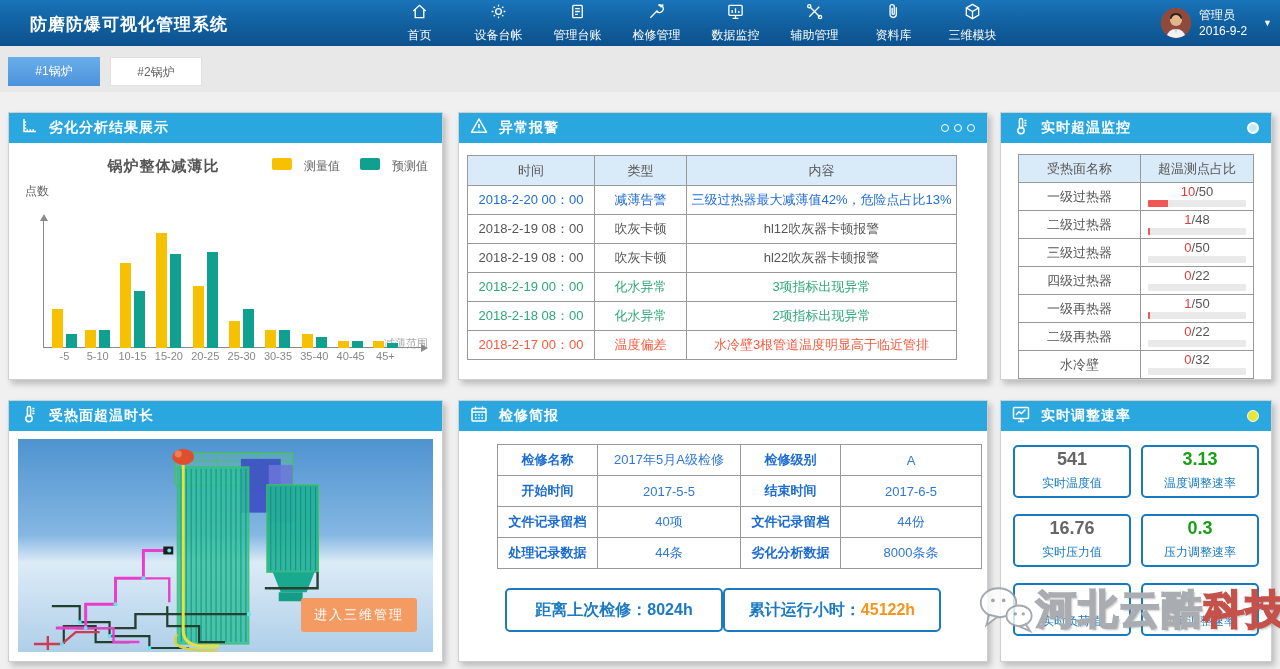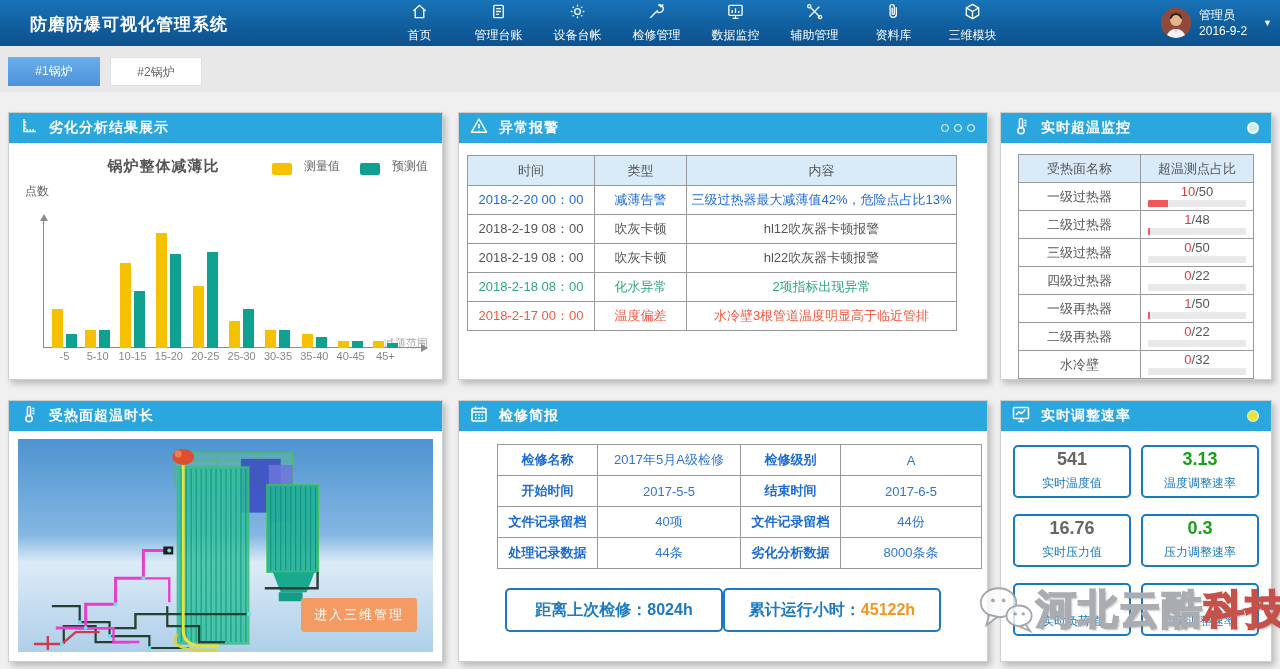--- a/index.html
+++ b/index.html
@@ -38,21 +38,21 @@
   #p6 { left:1000px; top:400px; width:272px; height:262px; }
   .dots { margin-left:auto; display:flex; gap:5px; }
   .dot-o { width:8px; height:8px; border:1.5px solid #fff; border-radius:50%; }
   .ring  { margin-left:auto; width:12px; height:12px; border:2px solid #fff; border-radius:50%; background:rgba(255,255,255,0.75); }
   .led-yellow { margin-left:auto; width:12px; height:12px; border-radius:50%; background:#E4E73A; border:1px solid #fff; }
 
   
   .chart-area { position:relative; height:236px; }
   .chart-top { display:flex; align-items:center; margin:14px 14px 0 46px; }
   .chart-title { flex:1; text-align:center; font-size:15px; font-weight:bold; color:#555; letter-spacing:1px; }
-  .legend { display:flex; align-items:flex-end; gap:12px; font-size:12px; color:#666; }
+  .legend { display:flex; align-items:flex-start; gap:12px; font-size:12px; color:#666; }
   .swatch { width:20px; height:12px; border-radius:2px; display:inline-block; }
   .ylab { position:absolute; left:16px; top:26px; font-size:12px; color:#666; }
   .xlab { position:absolute; right:14px; bottom:42px; font-size:11px; color:#AAA; }
   .plot { position:absolute; left:34px; right:16px; top:58px; bottom:28px; }
   .axis-y { position:absolute; left:0; top:2px; bottom:17px; width:1px; background:#8A8A8A; }
   .axis-y::before { content:""; position:absolute; top:-7px; left:-3.5px; border:4px solid transparent; border-bottom:7px solid #8A8A8A; }
   .axis-x { position:absolute; left:0; right:0; bottom:17px; height:1px; background:#8A8A8A; }
   .axis-x::after { content:""; position:absolute; right:-6px; top:-3.5px; border:4px solid transparent; border-left:7px solid #8A8A8A; }
   .bars { position:absolute; left:9px; right:28px; bottom:0; top:0; display:flex; justify-content:space-between; align-items:flex-end; }
   .bar-group { display:flex; flex-direction:column; align-items:center; }
@@ -115,31 +115,31 @@
   <div class="app-title">防磨防爆可视化管理系统</div>
   <div class="nav-menu">
     <div class="nav-item">
       <span><svg viewBox="0 0 20 20" fill="none" stroke="#fff" stroke-width="1.4">
             <path d="M3.5 9.5 L10 3.5 L16.5 9.5 M5.5 8.2 V16.5 H14.5 V8.2"></path>
           </svg></span>
       <span class="nav-label">首页</span>
     </div>
     <div class="nav-item">
       <span><svg viewBox="0 0 20 20" fill="none" stroke="#fff" stroke-width="1.4">
+            <circle cx="10" cy="10" r="3"></circle>
+            <path d="M10 4.7 V2.8 M10 17.2 V15.3 M4.7 10 H2.8 M17.2 10 H15.3 M6.2 6.2 L4.9 4.9 M13.8 13.8 L15.1 15.1 M13.8 6.2 L15.1 4.9 M6.2 13.8 L4.9 15.1"></path>
+          </svg></span>
+      <span class="nav-label">设备台帐</span>
+    </div>
+    <div class="nav-item">
+      <span><svg viewBox="0 0 20 20" fill="none" stroke="#fff" stroke-width="1.4">
             <rect x="5" y="3.5" width="10" height="13" rx="1"></rect>
             <path d="M7.5 7 H12.5 M7.5 10 H12.5 M7.5 13 H10.5"></path>
           </svg></span>
       <span class="nav-label">管理台账</span>
-    </div>
-    <div class="nav-item">
-      <span><svg viewBox="0 0 20 20" fill="none" stroke="#fff" stroke-width="1.4">
-            <circle cx="10" cy="10" r="3"></circle>
-            <path d="M10 4.7 V2.8 M10 17.2 V15.3 M4.7 10 H2.8 M17.2 10 H15.3 M6.2 6.2 L4.9 4.9 M13.8 13.8 L15.1 15.1 M13.8 6.2 L15.1 4.9 M6.2 13.8 L4.9 15.1"></path>
-          </svg></span>
-      <span class="nav-label">设备台帐</span>
     </div>
     <div class="nav-item">
       <span><svg viewBox="0 0 20 20" fill="none" stroke="#fff" stroke-width="1.4">
             <path d="M3.5 16.5 L11 9"></path>
             <path d="M11.8 3.2 a4 4 0 1 1 -1.6 6.6"></path>
             <path d="M12.6 2.8 l2.2 2.2 2.4-2.4"></path>
           </svg></span>
       <span class="nav-label">检修管理</span>
     </div>
     <div class="nav-item">
@@ -329,20 +329,25 @@
         </tr>
         <tr style="color: rgb(85, 85, 85);">
           <td>2018-2-19 08：00</td>
           <td>吹灰卡顿</td>
           <td>hl12吹灰器卡顿报警</td>
         </tr>
         <tr style="color: rgb(85, 85, 85);">
           <td>2018-2-19 08：00</td>
           <td>吹灰卡顿</td>
           <td>hl22吹灰器卡顿报警</td>
+        </tr>
+        <tr style="color: rgb(46, 168, 119);">
+          <td>2018-2-19 00：00</td>
+          <td>化水异常</td>
+          <td>3项指标出现异常</td>
         </tr>
         <tr style="color: rgb(46, 168, 119);">
           <td>2018-2-18 08：00</td>
           <td>化水异常</td>
           <td>2项指标出现异常</td>
         </tr>
         <tr style="color: rgb(242, 89, 61);">
           <td>2018-2-17 00：00</td>
           <td>温度偏差</td>
           <td>水冷壁3根管道温度明显高于临近管排</td>

